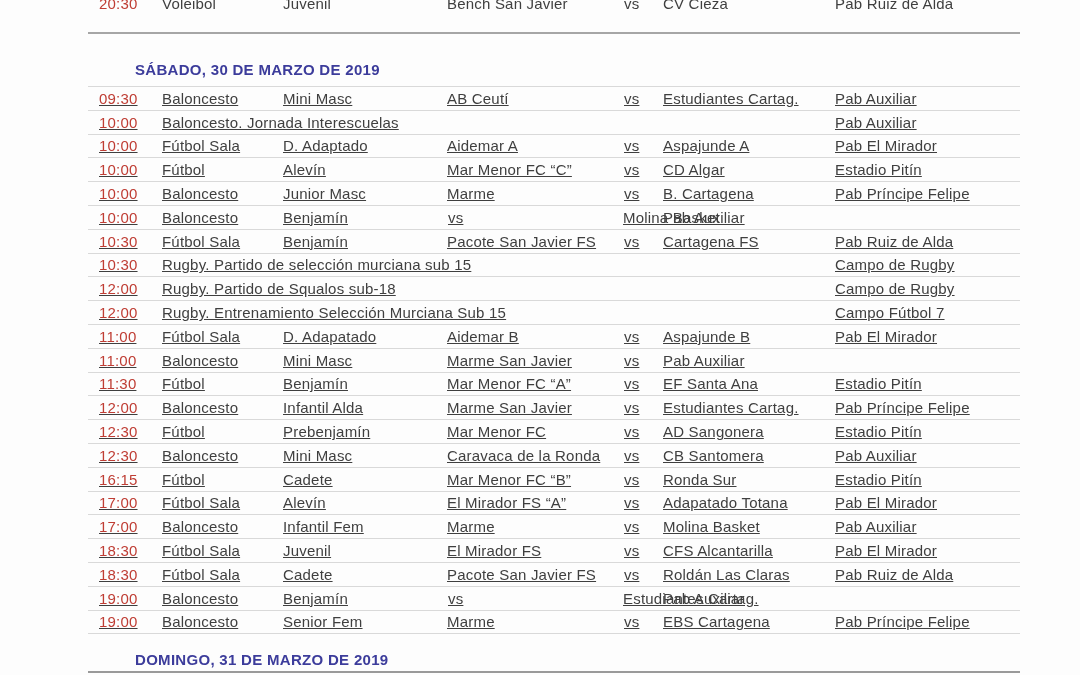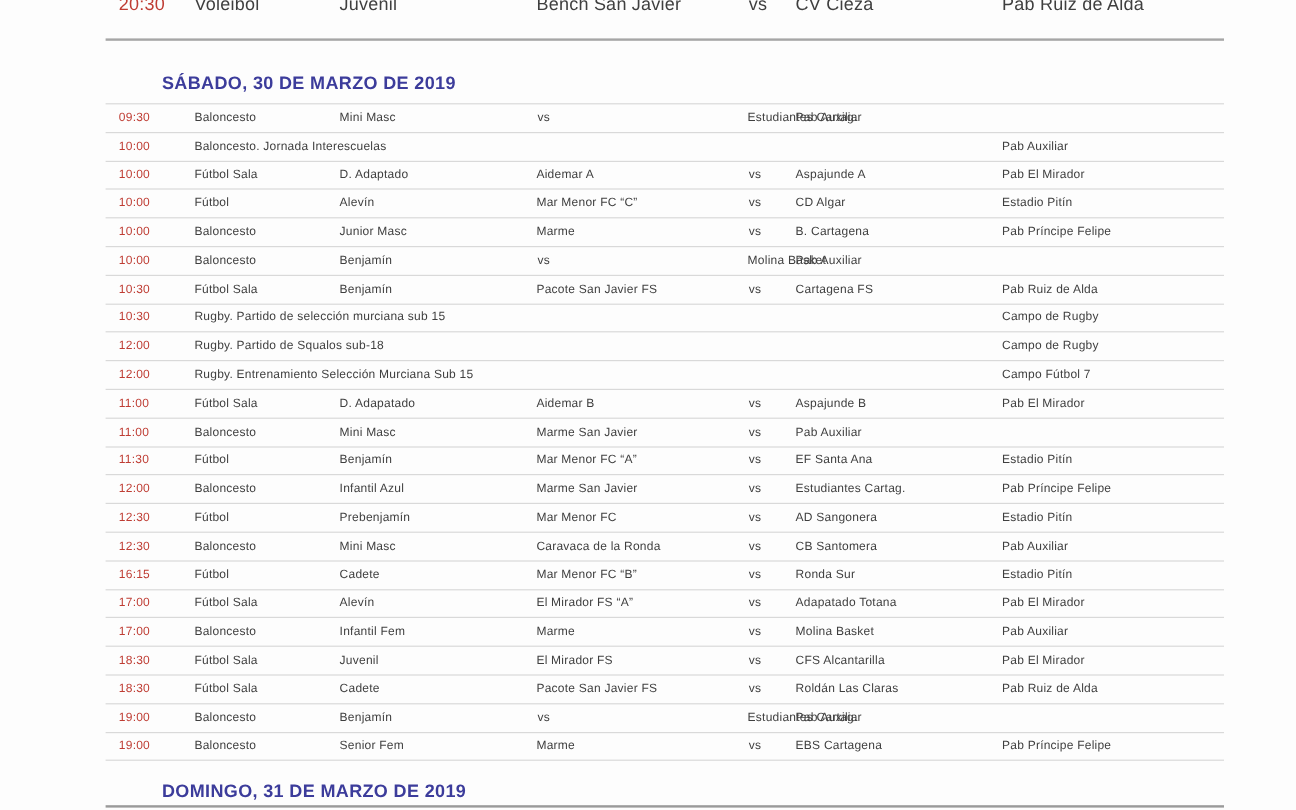--- a/index.html
+++ b/index.html
@@ -21,24 +21,25 @@
     color:var(--text);
   }
   .page{position:absolute;inset:0;border-radius:12px;}
 
   
   .row{
     display:grid;
     grid-template-columns:74px 121px 164px 176px 40px 172px 185px;
     align-items:center;
     height:23.8px;
-    font-size:10px;
+    font-size:15px;
     letter-spacing:0.2px;
     white-space:nowrap;
     border-bottom:1.5px solid var(--divider);
+    text-decoration:underline;
   }
   .cell{overflow:visible;}
   .cell.time{color:var(--time);padding-left:11px;}
   .cell.vs{padding-left:1px;}
   .cell.event{grid-column:2 / 7;}
 
   
   .partial-row{
     position:absolute;
     top:-26px;left:88px;width:932px;height:60px;
@@ -87,20 +88,21 @@
     <div class="cell venue">Pab Ruiz de Alda</div>
   </div>
 
   <div class="section-header saturday">SÁBADO, 30 DE MARZO DE 2019</div>
 
   <div class="rows">
       <div class="row">
     <div class="cell time">09:30</div>
     <div class="cell sport">Baloncesto</div>
     <div class="cell cat">Mini Masc</div>
+    <div class="cell home">AB Ceutí</div>
     <div class="cell vs">vs</div>
     <div class="cell away">Estudiantes Cartag.</div>
     <div class="cell venue">Pab Auxiliar</div>
   </div>
       <div class="row">
     <div class="cell time">10:00</div>
     <div class="cell event">Baloncesto. Jornada Interescuelas</div>
     <div class="cell venue">Pab Auxiliar</div>
   </div>
       <div class="row">
@@ -184,21 +186,21 @@
     <div class="cell sport">Fútbol</div>
     <div class="cell cat">Benjamín</div>
     <div class="cell home">Mar Menor FC “A”</div>
     <div class="cell vs">vs</div>
     <div class="cell away">EF Santa Ana</div>
     <div class="cell venue">Estadio Pitín</div>
   </div>
       <div class="row">
     <div class="cell time">12:00</div>
     <div class="cell sport">Baloncesto</div>
-    <div class="cell cat">Infantil Azul</div>
+    <div class="cell cat">Infantil Alda</div>
     <div class="cell home">Marme San Javier</div>
     <div class="cell vs">vs</div>
     <div class="cell away">Estudiantes Cartag.</div>
     <div class="cell venue">Pab Príncipe Felipe</div>
   </div>
       <div class="row">
     <div class="cell time">12:30</div>
     <div class="cell sport">Fútbol</div>
     <div class="cell cat">Prebenjamín</div>
     <div class="cell home">Mar Menor FC</div>

